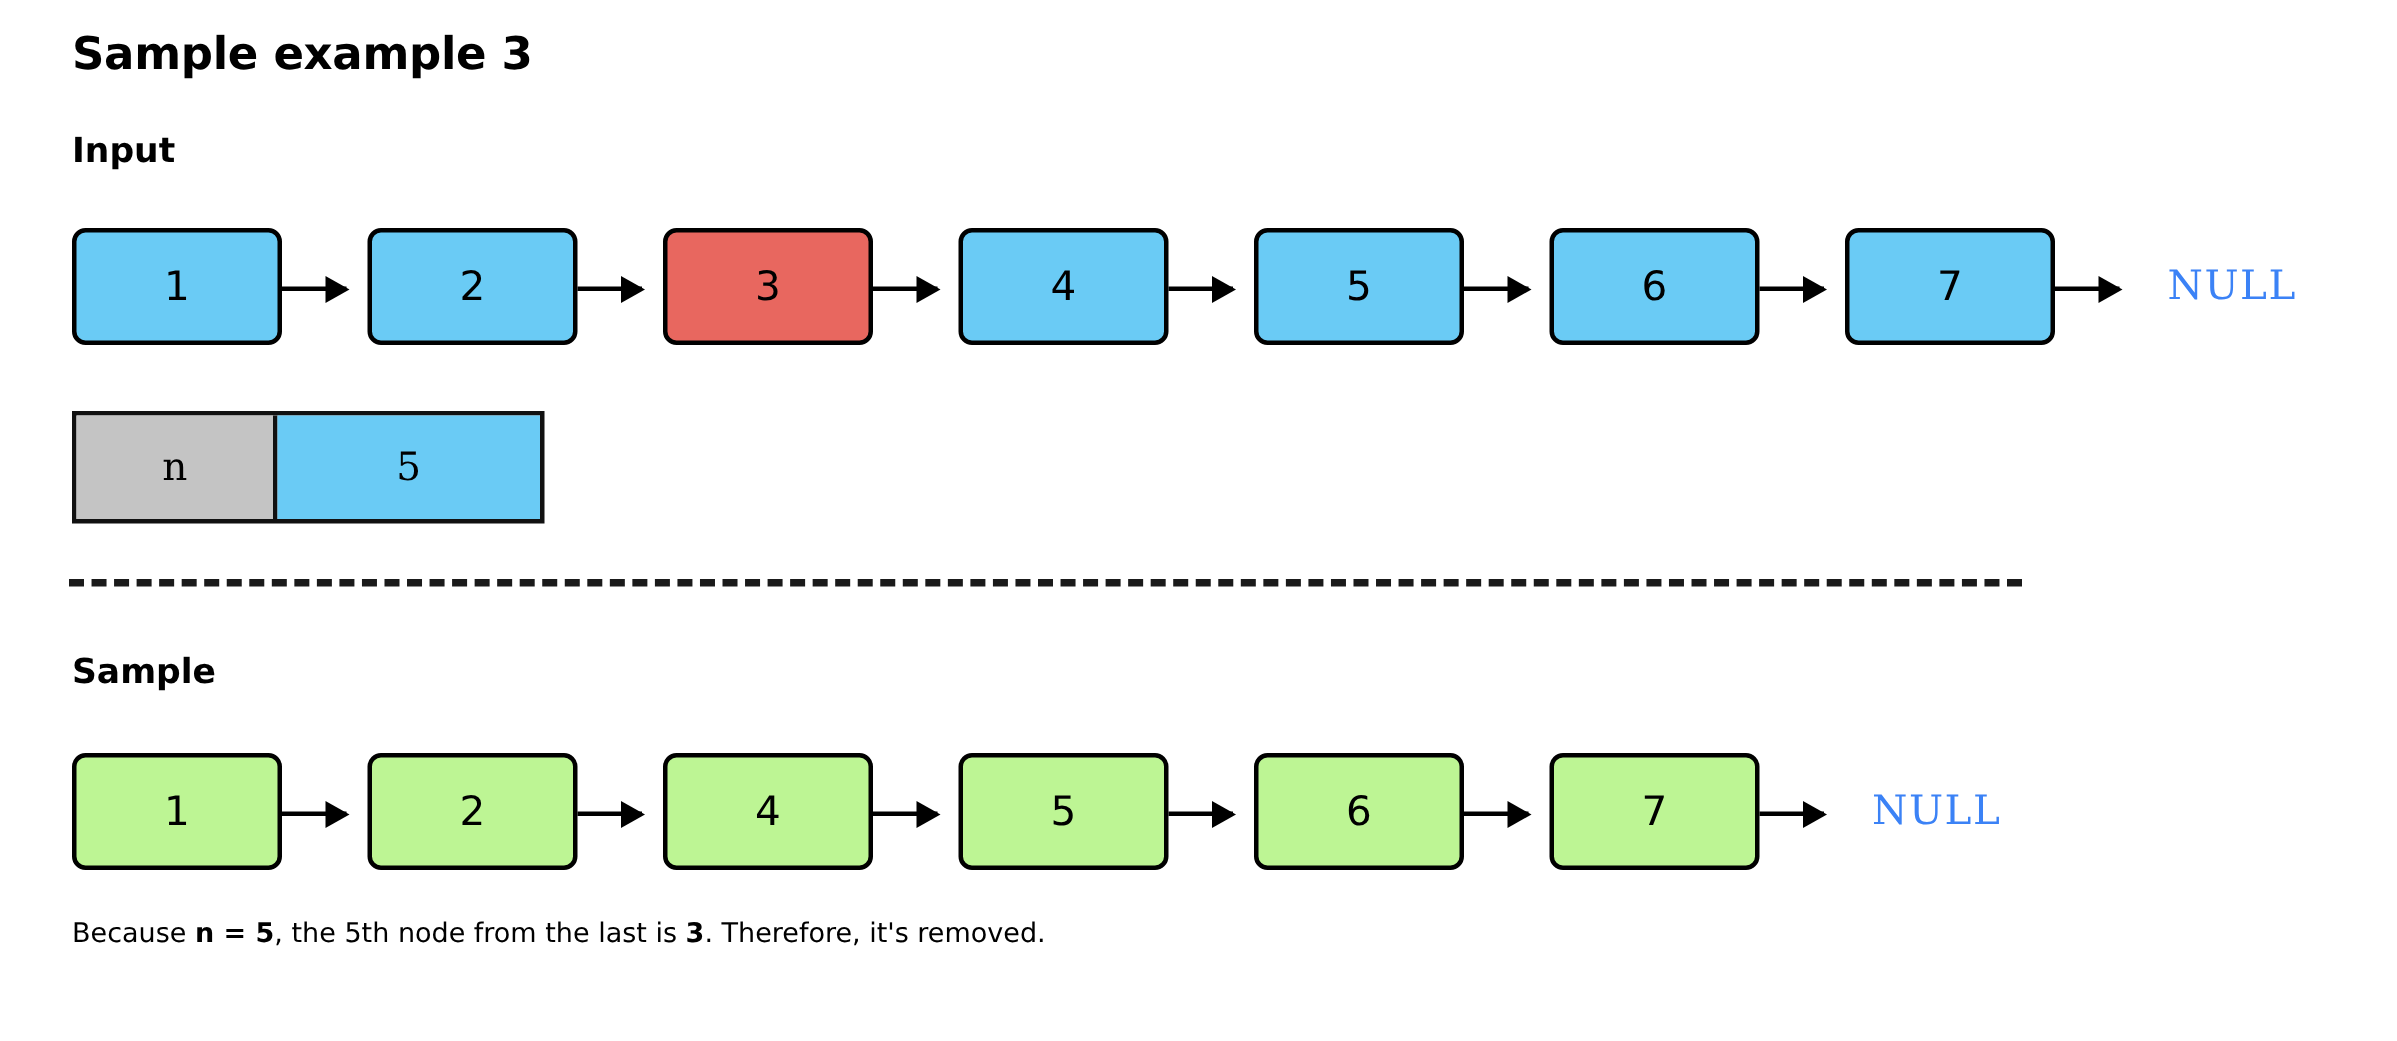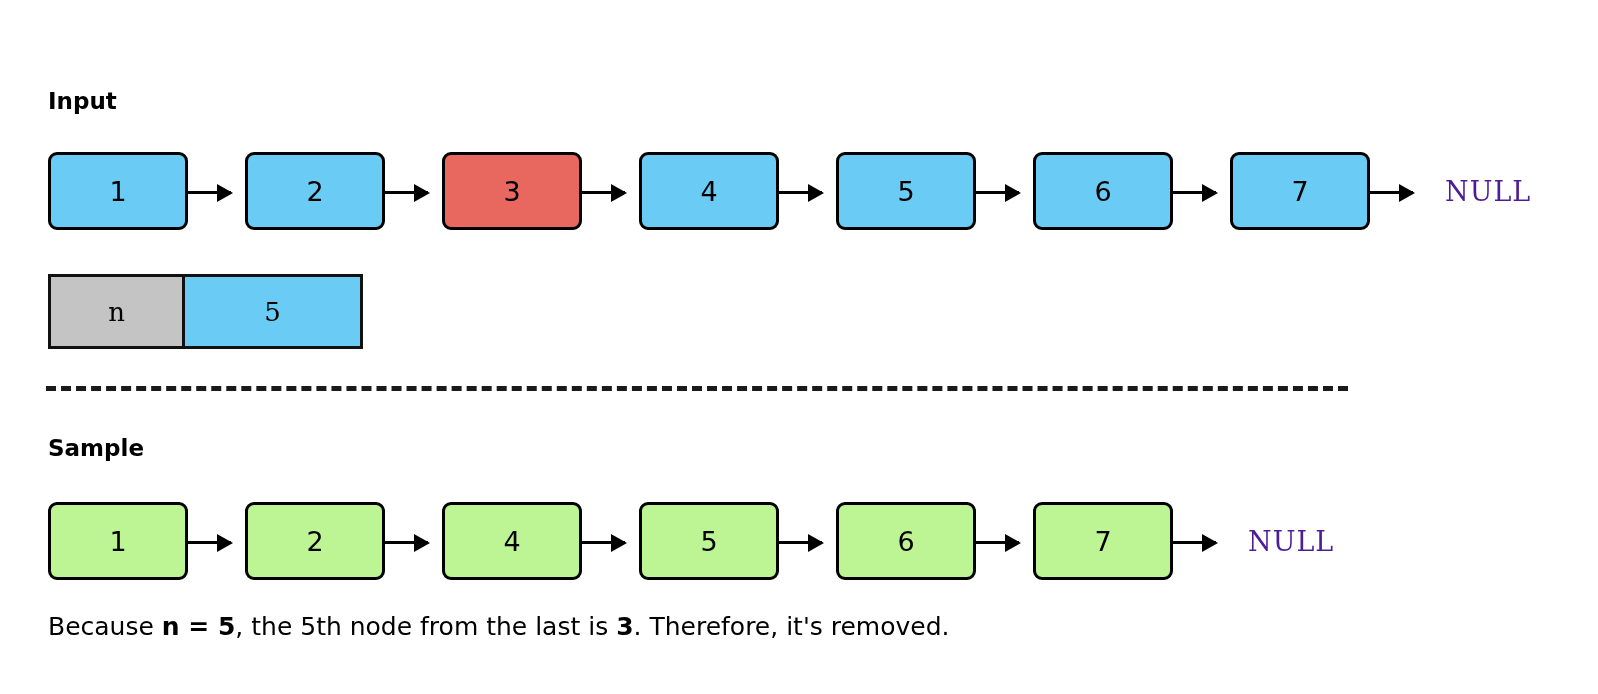--- a/index.html
+++ b/index.html
@@ -97,21 +97,21 @@
 
   .null-label {
     position: absolute;
     top: 39px;
     transform: translateY(-50%);
     font-family: "DejaVu Serif", serif;
     font-size: 27px;
     letter-spacing: 1px;
     line-height: 1;
     white-space: nowrap;
-    color: #4c1d95;
+    color: #3b82f6;
   }
 
   
   .var-box {
     position: absolute;
     left: 48px;
     top: 274px;
     height: 75px;
     display: flex;
     box-sizing: border-box;
@@ -146,32 +146,33 @@
     height: 0;
     border-top: 5px dashed #1a1a1a;
   }
 
   
   .caption {
     position: absolute;
     left: 48px;
     top: 612px;
     font-family: "DejaVu Sans", sans-serif;
-    font-size: 25px;
+    font-size: 18px;
     line-height: 1.2;
     white-space: nowrap;
     color: #000000;
   }
   .caption b { font-weight: bold; }
 </style>
 </head>
 <body>
 
 <div class="page">
 
+  <div class="title">Sample example 3</div>
 
   <div class="section-label input">Input</div>
 
   <div class="list-row row-input" id="input-row">
       <div class="node blue" style="left: 0px;">1</div>
       <div class="arrow" style="left: 140px; width: 43px;"></div>
       <div class="node blue" style="left: 197px;">2</div>
       <div class="arrow" style="left: 337px; width: 43px;"></div>
       <div class="node red" style="left: 394px;">3</div>
       <div class="arrow" style="left: 534px; width: 43px;"></div>

